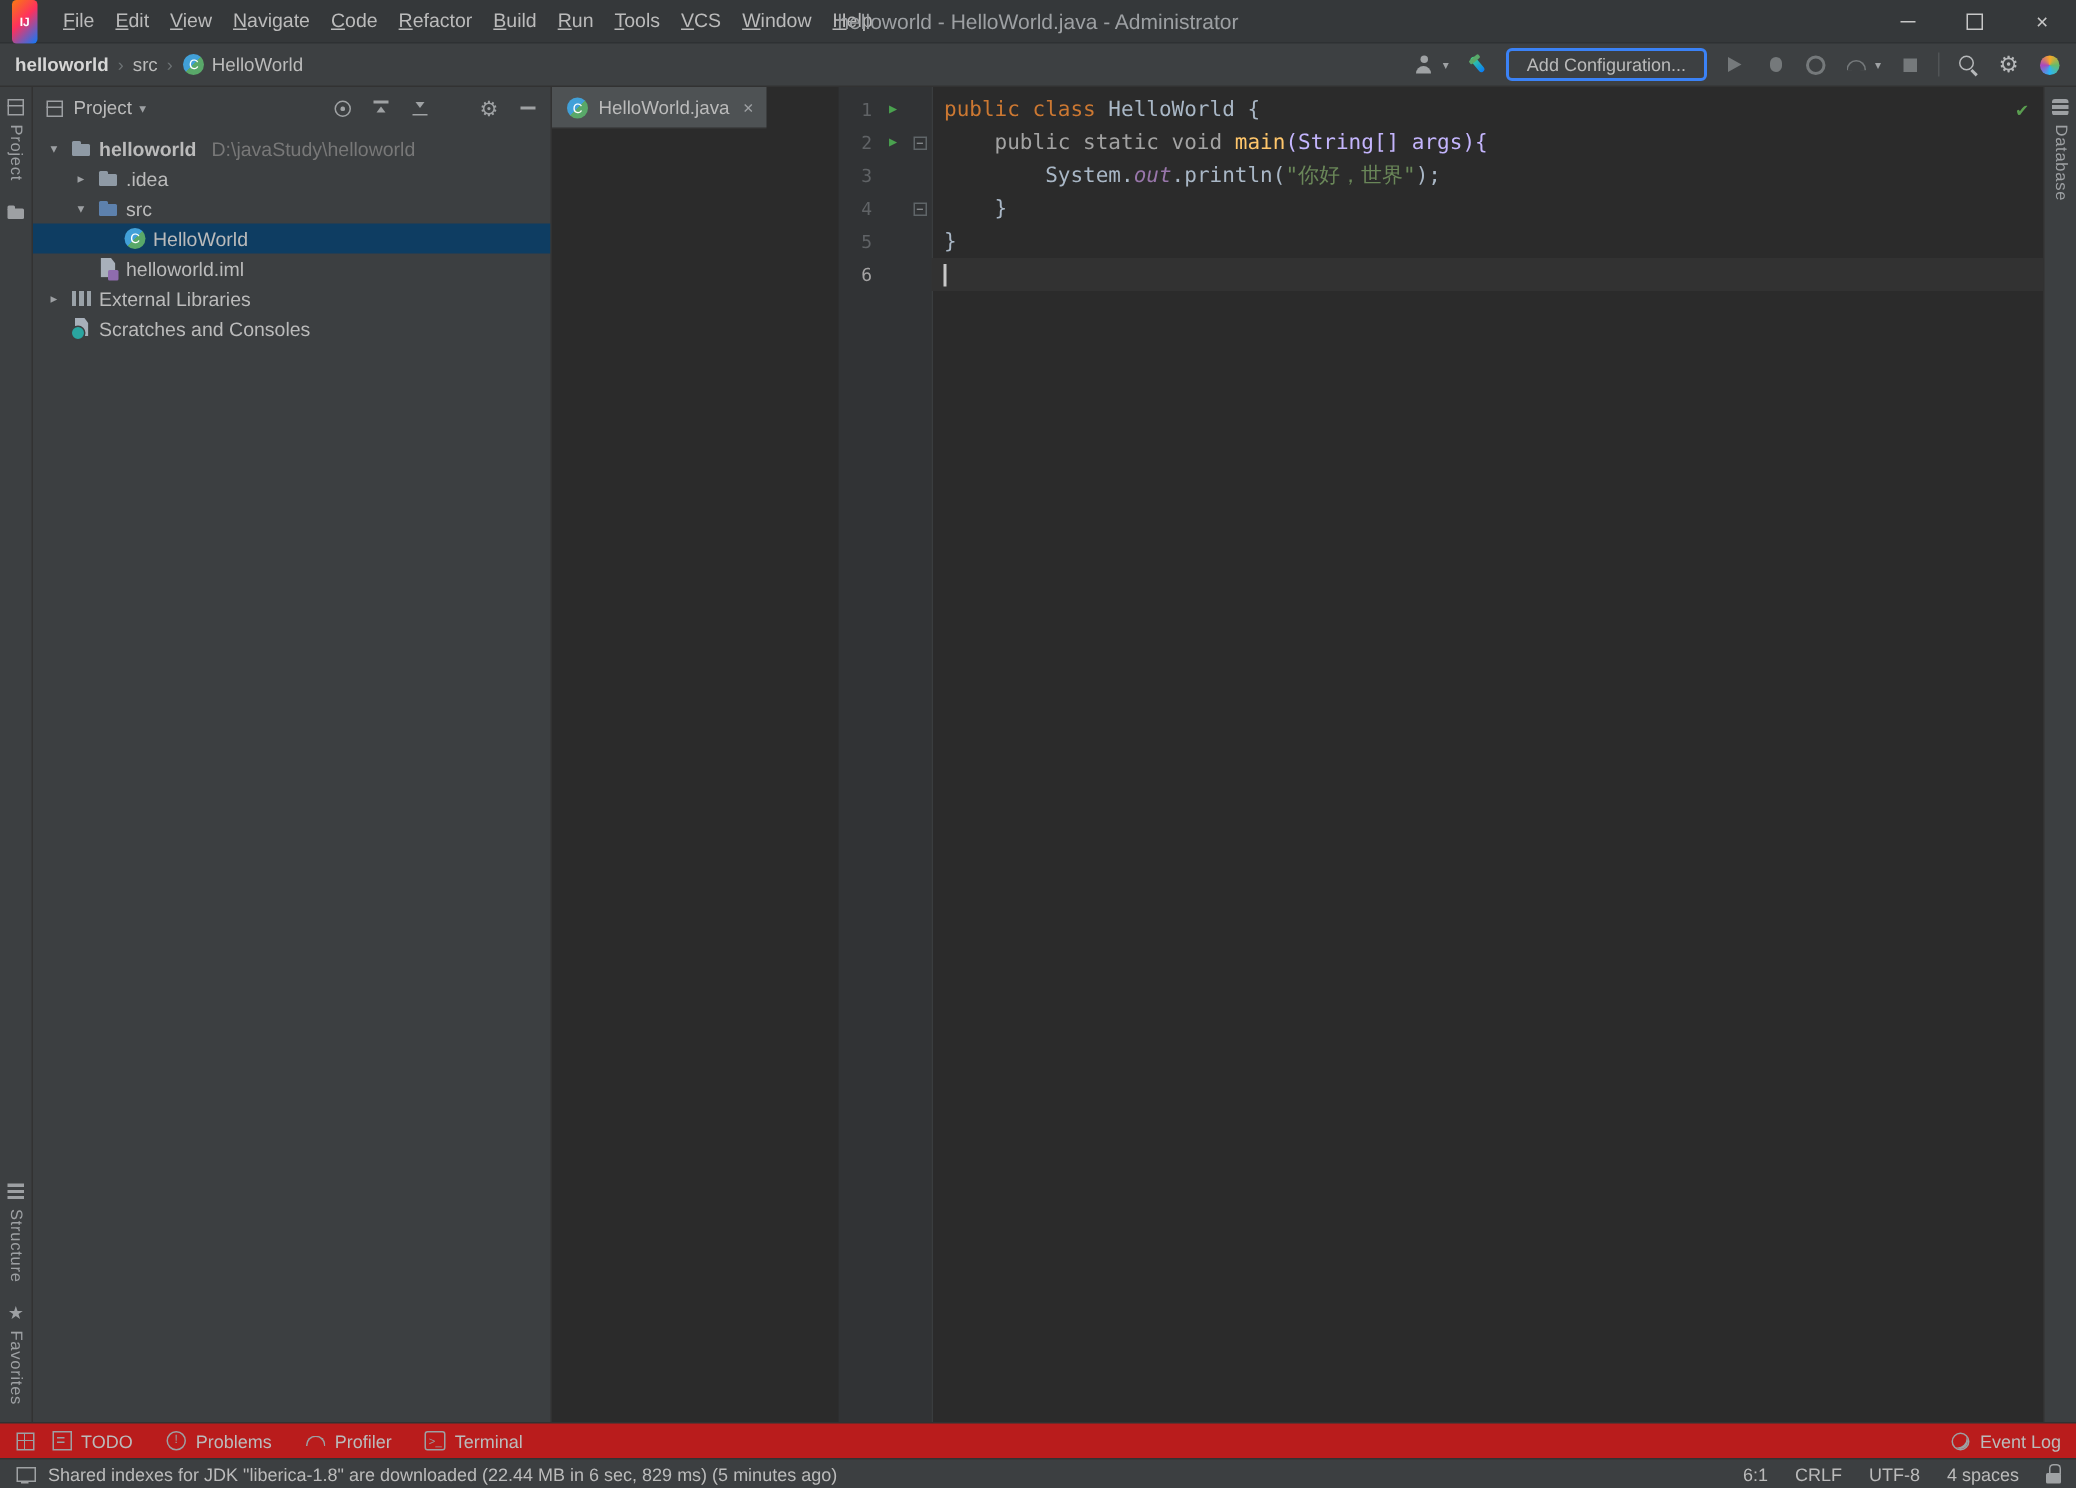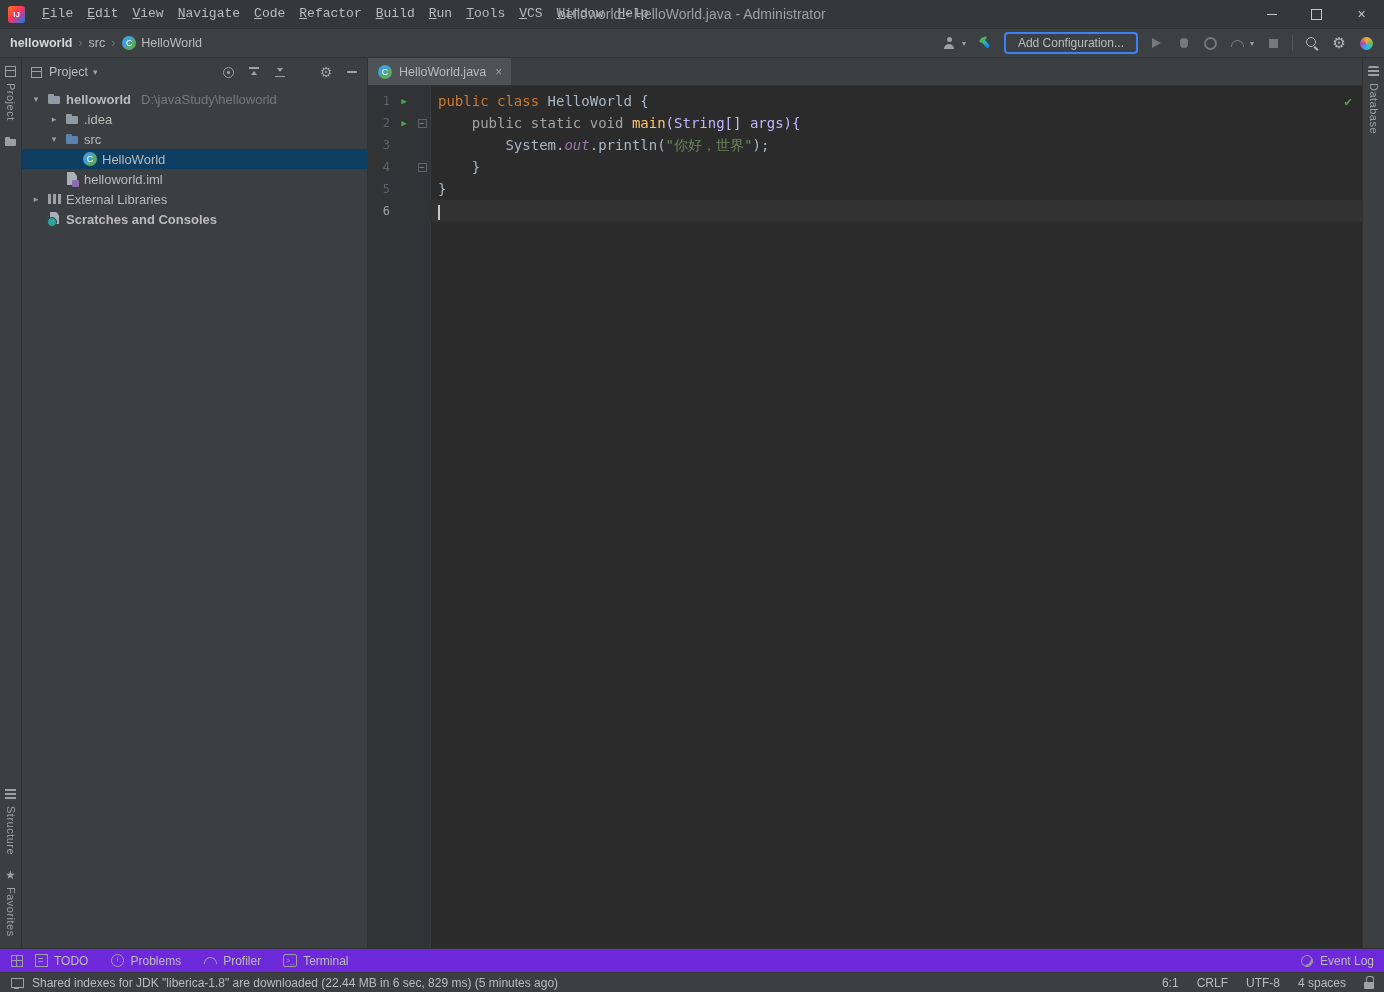--- a/index.html
+++ b/index.html
@@ -1,22 +1,22 @@
 <!DOCTYPE html>
 <html><head>
 <meta charset="utf-8">
 <style>
   *{box-sizing:border-box;margin:0;padding:0;}
   html,body{width:1384px;height:992px;}
   body{background:#3c3f41;color:#bbbbbb;font-family:"Liberation Sans",sans-serif;overflow:hidden;display:flex;flex-direction:column;}
 
   
   .titlebar{height:28px;background:#35383a;display:flex;align-items:center;padding-left:8px;flex:none;position:relative;font-size:13px;}
-  .app-icon{width:17px;height:17px;border-radius:3px;background:linear-gradient(135deg,#f97a12,#fe315d 45%,#0a7bff);color:#fff;font-weight:bold;font-size:8px;display:flex;align-items:center;justify-content:center;margin-right:10px;flex:none;}
-  .menus{display:flex;align-items:flex-end;font-family:Liberation Mono, monospace;}
+  .app-icon{width:17px;height:29px;border-radius:3px;background:linear-gradient(135deg,#f97a12,#fe315d 45%,#0a7bff);color:#fff;font-weight:bold;font-size:8px;display:flex;align-items:center;justify-content:center;margin-right:10px;flex:none;}
+  .menus{display:flex;align-items:flex-end;}
   .menu-item{display:inline-block;padding:0 7px;line-height:28px;color:#bbbbbb;cursor:default;}
   .menu-item::first-letter{text-decoration:underline;}
   .window-title{position:absolute;left:50%;top:0;transform:translateX(-50%);line-height:28px;color:#9da0a3;font-size:14px;white-space:nowrap;}
   .win-controls{margin-left:auto;display:flex;height:28px;}
   .wc{width:45px;display:flex;align-items:center;justify-content:center;color:#c7c7c7;}
   .wc-min::before{content:"";width:10px;height:1px;background:#c7c7c7;}
   .wc-max::before{content:"";width:9px;height:9px;border:1px solid #c7c7c7;}
   .wc-close{font-size:14px;}
 
   
@@ -92,40 +92,40 @@
   .ic-project{--fc:#8f9aa5;} .ic-folder{--fc:#8f9aa5;} .ic-src{--fc:#5d81ad;}
   .ic-class{width:14px;height:14px;margin:1px;border-radius:50%;background:linear-gradient(135deg,#41a0d8 0 50%,#59a869 50% 100%);color:#fff;font-size:9px;line-height:14px;text-align:center;}
   .ic-class::before{content:"C";}
   .ic-iml::before{content:"";position:absolute;left:3px;top:1px;width:10px;height:13px;background:#a8b0ba;clip-path:polygon(0 0,70% 0,100% 30%,100% 100%,0 100%);}
   .ic-iml::after{content:"";position:absolute;right:1px;bottom:0;width:7px;height:7px;background:#8f6cae;border-radius:1px;}
   .ic-library::before{content:"";position:absolute;left:2px;top:3px;width:13px;height:10px;background:repeating-linear-gradient(90deg,#9aa2a8 0 3px,transparent 3px 5px);}
   .ic-scratches::before{content:"";position:absolute;left:4px;top:1px;width:9px;height:12px;background:#a8b0ba;clip-path:polygon(0 0,70% 0,100% 30%,100% 100%,0 100%);}
   .ic-scratches::after{content:"";position:absolute;left:1px;bottom:0;width:8px;height:8px;border-radius:50%;background:#2aa5a0;border:1px solid #3c3f41;}
 
   
-  .editor-wrap{flex:1;min-width:0;display:flex;flex-direction:column;background:#2b2b2b;}
+  .editor-wrap{flex:1;min-width:0;display:flex;flex-direction:row;background:#2b2b2b;gap:48px;}
   .tabbar{height:28px;background:#3c3f41;border-bottom:1px solid #323232;display:flex;align-items:stretch;flex:none;}
   .tab{background:#4e5254;display:flex;align-items:center;gap:6px;padding:0 9px;font-size:12.5px;color:#bbbbbb;}
   .tab-close{color:#9da0a3;font-size:12px;margin-left:3px;}
   .editor{flex:1;position:relative;font-family:"DejaVu Sans Mono",monospace;font-size:14px;padding-top:4px;}
   .editor::before{content:"";position:absolute;left:0;top:0;bottom:0;width:62px;background:#313335;}
   .editor::after{content:"";position:absolute;left:62px;top:0;bottom:0;width:1px;background:#3a3d3f;}
   .line{display:flex;height:22px;line-height:22px;position:relative;z-index:1;}
   .ln{width:26px;flex:none;text-align:right;padding-right:4px;color:#606366;font-size:12px;}
   .caret-line .ln{color:#a4a3a3;}
   .run{width:20px;flex:none;text-align:center;color:#4aa24f;font-size:9px;}
   .fold{width:16px;flex:none;display:flex;align-items:center;justify-content:center;}
   .foldbox{width:9px;height:9px;border:1px solid #5f6568;color:#9da0a3;font-size:8px;line-height:7px;text-align:center;background:#313335;}
   .codeline{flex:1;padding-left:8px;white-space:pre;}
   .caret-line .codeline{background:#323232;}
   .caretbar{display:inline-block;width:1.5px;height:15px;background:#c8c8c8;vertical-align:middle;}
   .inspect-ok{position:absolute;top:8px;right:10px;color:#5a9e50;font-size:13px;z-index:2;}
 
   
-  .bottombar{height:24px;background:#6d28d9;border-top:1px solid #323232;display:flex;align-items:center;padding:0 10px;font-size:12px;gap:10px;flex:none;}
+  .bottombar{height:24px;background:#b91c1c;border-top:1px solid #323232;display:flex;align-items:center;padding:0 10px;font-size:12px;gap:10px;flex:none;}
   .bb-items{display:flex;align-items:center;gap:22px;}
   .bb-item{display:inline-flex;align-items:center;gap:6px;color:#bbbbbb;}
   .bb-right{margin-left:auto;display:inline-flex;align-items:center;gap:6px;color:#bbbbbb;}
   .bic{width:14px;height:14px;display:inline-flex;align-items:center;justify-content:center;color:#9da0a3;flex:none;}
   .bic-switcher::before{content:"";width:10px;height:10px;border:1px solid #9da0a3;background:linear-gradient(90deg,transparent 0 4px,#9da0a3 4px 5px,transparent 5px),linear-gradient(transparent 0 4px,#9da0a3 4px 5px,transparent 5px);}
   .bic-todo::before{content:"";width:11px;height:11px;border:1px solid currentColor;background:linear-gradient(currentColor,currentColor) 2px 3px/5px 1px no-repeat,linear-gradient(currentColor,currentColor) 2px 6px/5px 1px no-repeat;}
   .bic-problems::before{content:"!";width:11px;height:11px;border:1px solid currentColor;border-radius:50%;font-size:8px;line-height:10px;text-align:center;}
   .bic-profiler::before{content:"";width:11px;height:6px;border:1.5px solid currentColor;border-bottom:none;border-radius:11px 11px 0 0;}
   .bic-terminal::before{content:">_";font-size:7.5px;border:1px solid currentColor;border-radius:2px;padding:1px 2px;}
   .bic-eventlog::before{content:"";width:10px;height:10px;border:1.2px solid currentColor;border-radius:50%;box-shadow:inset -2px -2px 0 -1px currentColor;}
@@ -261,21 +261,21 @@
         <div class="tree-row" style="padding-left: 26px;">
           <span class="chev"></span>
           <span class="ic ic-iml"></span>
           <span class="tree-label">helloworld.iml</span>
         </div>
         <div class="tree-row" style="padding-left: 8px;">
           <span class="chev">▸</span>
           <span class="ic ic-library"></span>
           <span class="tree-label">External Libraries</span>
         </div>
-        <div class="tree-row" style="padding-left: 8px; font-weight: bold;">
+        <div class="tree-row" style="padding-left: 8px;">
           <span class="chev"></span>
           <span class="ic ic-scratches"></span>
           <span class="tree-label">Scratches and Consoles</span>
         </div>
       </div>
   </div>
 
   <div class="editor-wrap">
     <div class="tabbar">
       <div class="tab">

